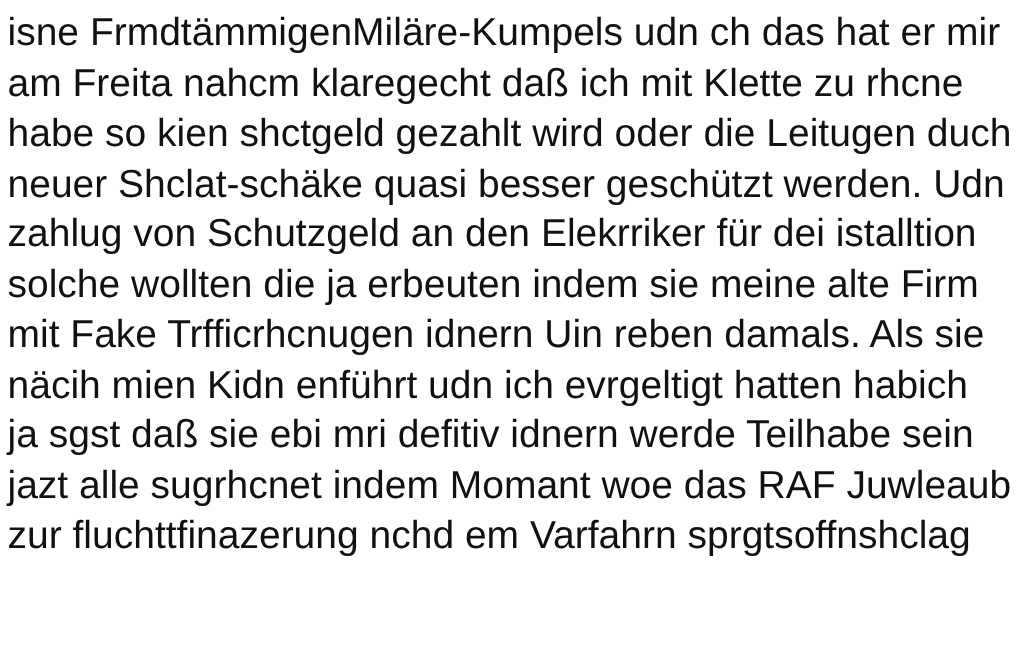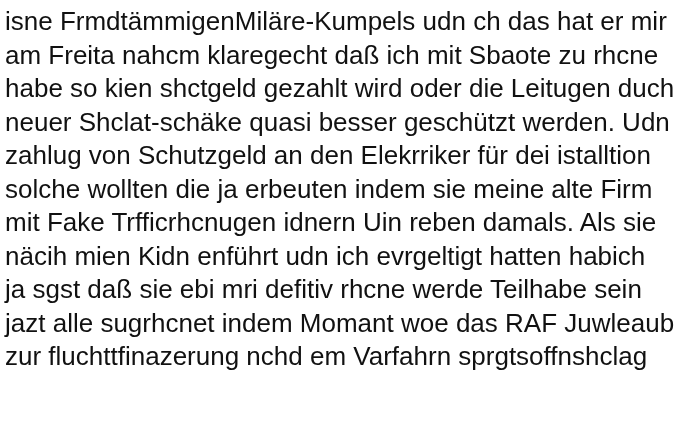--- a/index.html
+++ b/index.html
@@ -22,23 +22,23 @@
   }
   .text-line {
     height: 33.5px;
   }
 </style>
 </head>
 <body style="background: rgb(255, 255, 255);">
 
 <div class="text-document" style="color: rgb(17, 17, 17);">
   <div class="text-line">isne FrmdtämmigenMiläre-Kumpels udn ch das hat er mir</div>
-  <div class="text-line">am Freita nahcm klaregecht daß ich mit Sbaote zu rhcne</div>
+  <div class="text-line">am Freita nahcm klaregecht daß ich mit Klette zu rhcne</div>
   <div class="text-line">habe so kien shctgeld gezahlt wird oder die Leitugen duch</div>
   <div class="text-line">neuer Shclat-schäke quasi besser geschützt werden. Udn</div>
   <div class="text-line">zahlug von Schutzgeld an den Elekrriker für dei istalltion</div>
   <div class="text-line">solche wollten die ja erbeuten indem sie meine alte Firm</div>
   <div class="text-line">mit Fake Trfficrhcnugen idnern Uin reben damals. Als sie</div>
   <div class="text-line">näcih mien Kidn enführt udn ich evrgeltigt hatten habich</div>
-  <div class="text-line">ja sgst daß sie ebi mri defitiv rhcne werde Teilhabe sein</div>
+  <div class="text-line">ja sgst daß sie ebi mri defitiv idnern werde Teilhabe sein</div>
   <div class="text-line">jazt alle sugrhcnet indem Momant woe das RAF Juwleaub</div>
   <div class="text-line">zur fluchttfinazerung nchd em Varfahrn sprgtsoffnshclag</div>
 </div>
 
 </body></html>

